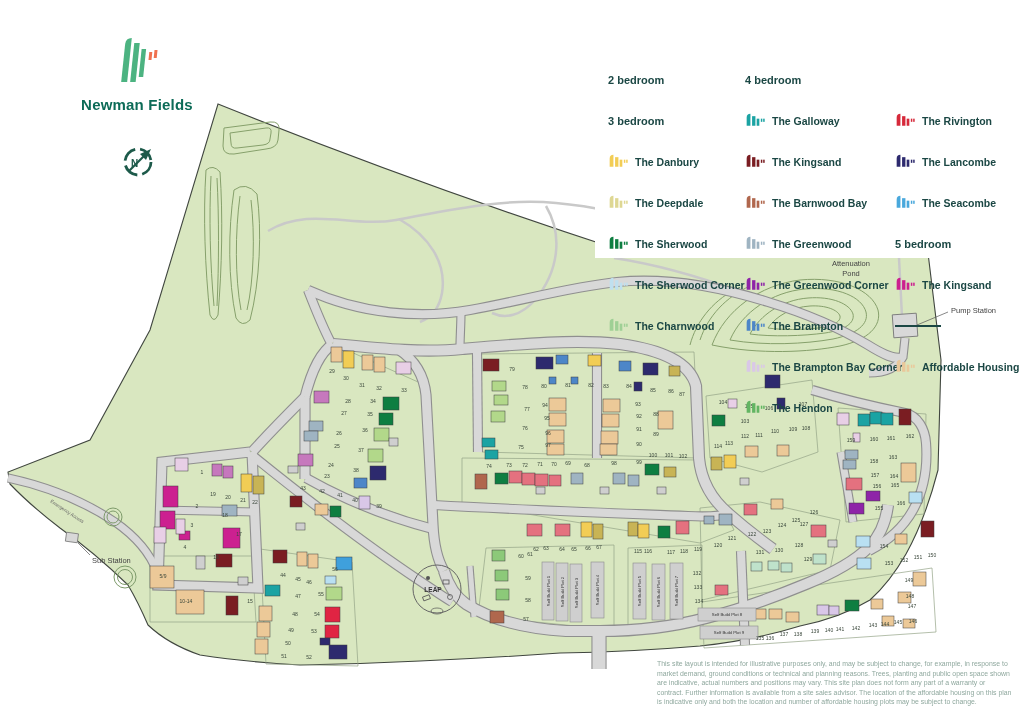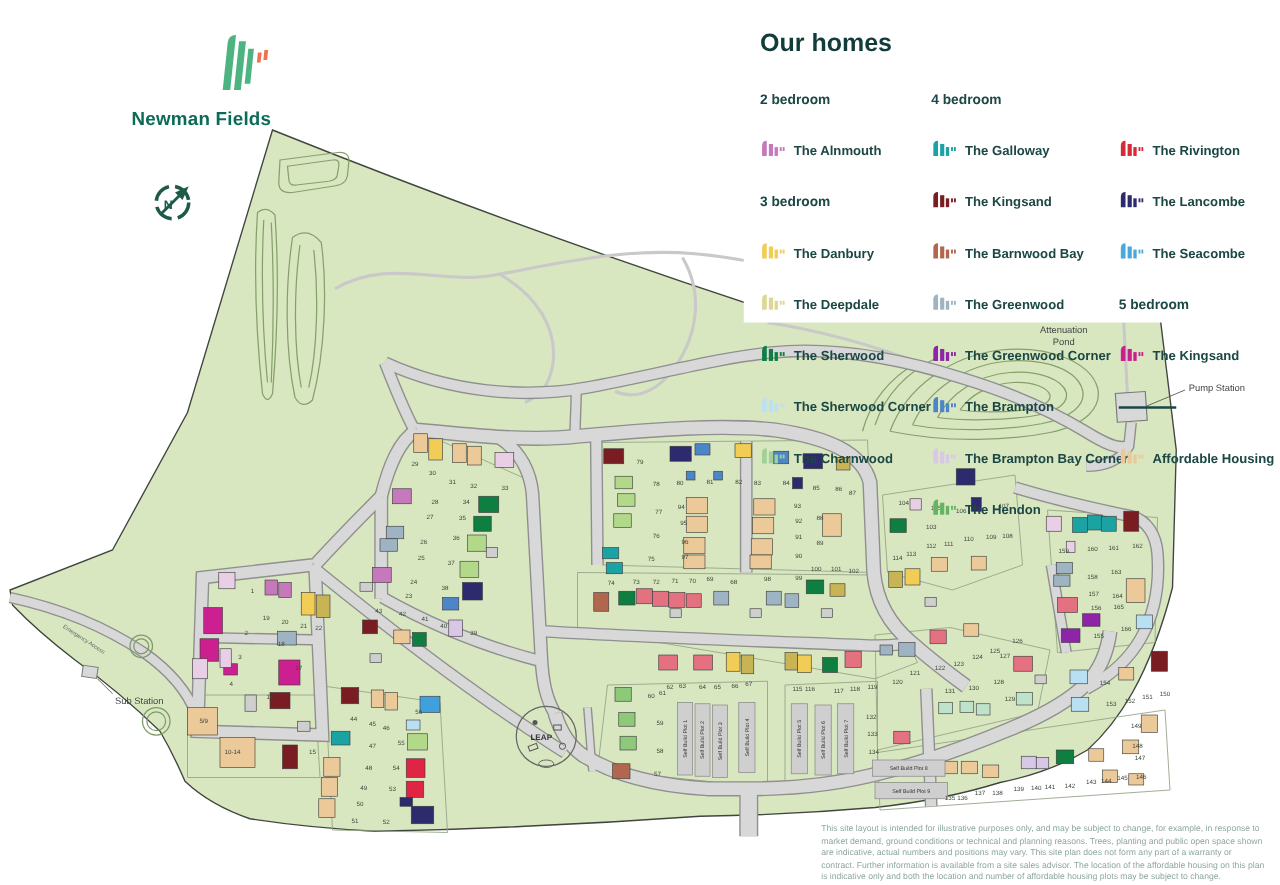--- a/index.html
+++ b/index.html
@@ -1,20 +1,20 @@
 <!DOCTYPE html>
 <html><head>
 <meta charset="utf-8">
 <style>
   html,body{margin:0;padding:0;background:#fff;}
   body{width:1024px;height:708px;position:relative;overflow:hidden;
        font-family:"Liberation Sans",sans-serif;}
   #stage{position:absolute;inset:0;}
   svg text{font-family:"Liberation Sans",sans-serif;}
-  .brand{position:absolute;left:57px;top:26px;width:160px;text-align:right;}
+  .brand{position:absolute;left:57px;top:36px;width:160px;text-align:center;}
   .brand-name{margin-top:8px;font-size:15px;font-weight:bold;color:#0c6b57;letter-spacing:.2px;}
   .legend{position:absolute;left:595px;top:0;width:429px;height:258px;background:#fff;z-index:5;}
   .legend-title{font-size:20px;font-weight:800;color:#123c3c;margin:24px 0 0 13px;}
   .lcol{position:absolute;top:50px;}
   #lcol0{left:13px;width:135px;}
   #lcol1{left:150px;width:150px;}
   #lcol2{left:300px;width:128px;text-align:center;}
   .lrow{height:22px;display:flex;align-items:center;gap:7px;margin-top:19px;}
   .lhead{font-size:11px;font-weight:bold;color:#1b4744;}
   .llabel{font-size:10.5px;font-weight:bold;color:#1b4744;white-space:nowrap;}
@@ -523,34 +523,23 @@
   
   <svg width="44" height="44" viewBox="0 0 44 44" style="position:absolute;left:116px;top:140px;">
     <circle cx="22" cy="22" r="13" fill="none" stroke="#1d5a4a" stroke-width="2.8" stroke-dasharray="16 5"></circle>
     <polygon points="35,9 24,14 30,20" fill="#1d5a4a"></polygon>
     <line x1="13" y1="31" x2="29" y2="15" stroke="#1d5a4a" stroke-width="2.2"></line>
     <text x="15" y="27" font-size="10" font-weight="bold" fill="#1d5a4a">N</text>
   </svg>
 
   
   <div class="legend">
-    <div class="legend-title">Our homes</div>
     <div class="lcol" id="lcol0">
         <div class="lrow">
           <span class="lhead">2 bedroom</span>
-        </div>
-        <div class="lrow">
-          <span><svg class="licon" viewBox="0 0 24 17" width="20" height="15">
-  <path d="M2,16 L2,6 Q2,1.5 6.5,1.5 L6.5,16 Z" fill="#c678bd"></path>
-  <rect x="8.5" y="4.5" width="4" height="11.5" fill="#c678bd"></rect>
-  <rect x="14" y="7.5" width="3.2" height="8.5" fill="#c678bd"></rect>
-  <rect x="19" y="7.5" width="1.8" height="3.8" fill="#c678bd"></rect>
-  <rect x="21.8" y="7.5" width="1.8" height="3.8" fill="#c678bd"></rect>
-            </svg></span>
-          <span class="llabel">The Alnmouth</span>
         </div>
         <div class="lrow">
           <span class="lhead">3 bedroom</span>
         </div>
         <div class="lrow">
           <span><svg class="licon" viewBox="0 0 24 17" width="20" height="15">
   <path d="M2,16 L2,6 Q2,1.5 6.5,1.5 L6.5,16 Z" fill="#f2cd55"></path>
   <rect x="8.5" y="4.5" width="4" height="11.5" fill="#f2cd55"></rect>
   <rect x="14" y="7.5" width="3.2" height="8.5" fill="#f2cd55"></rect>
   <rect x="19" y="7.5" width="1.8" height="3.8" fill="#f2cd55"></rect>

